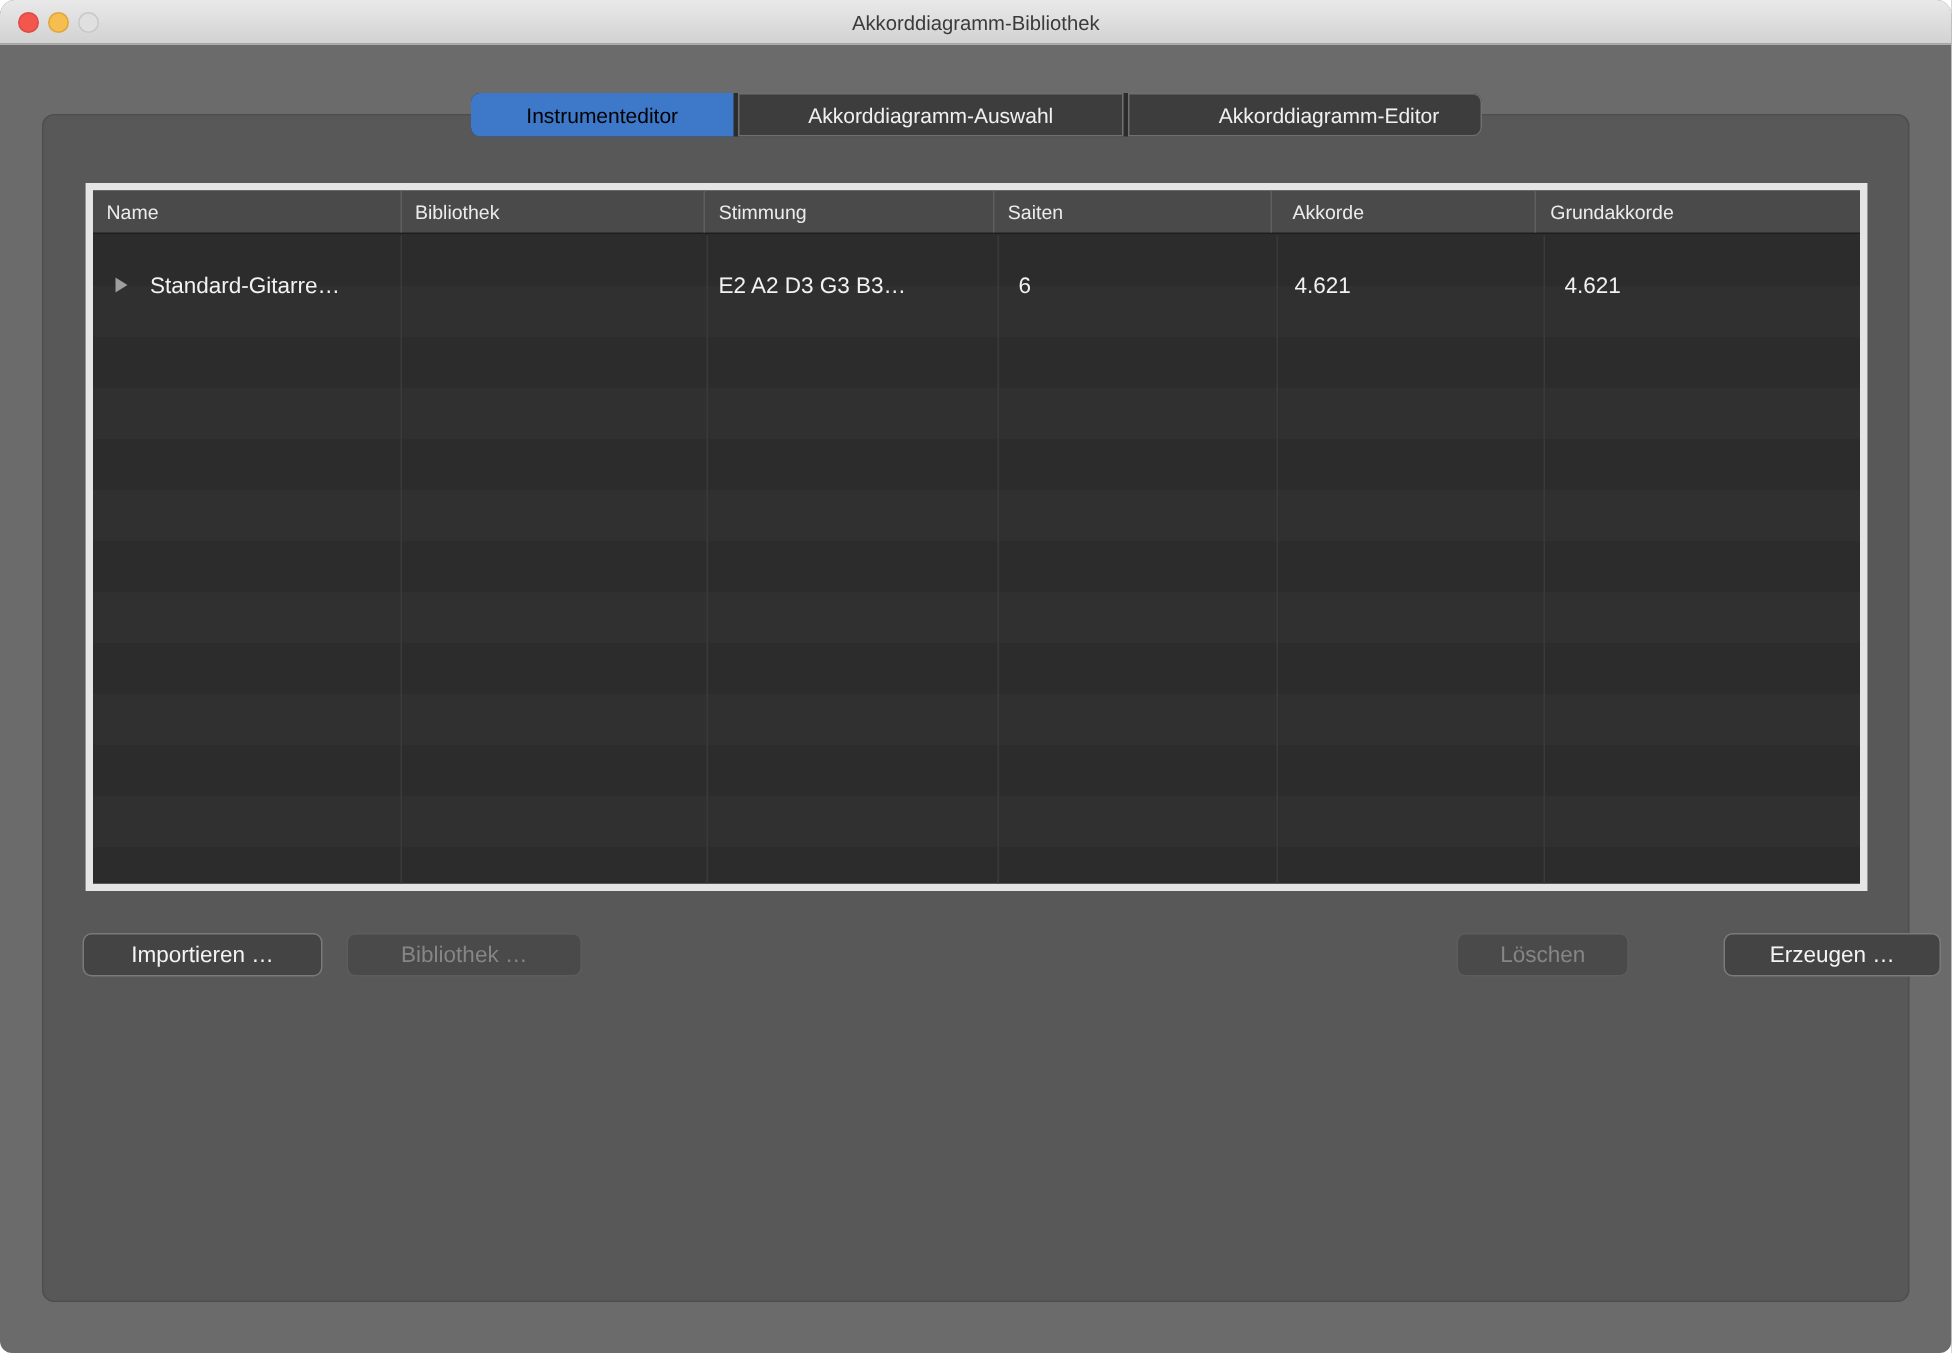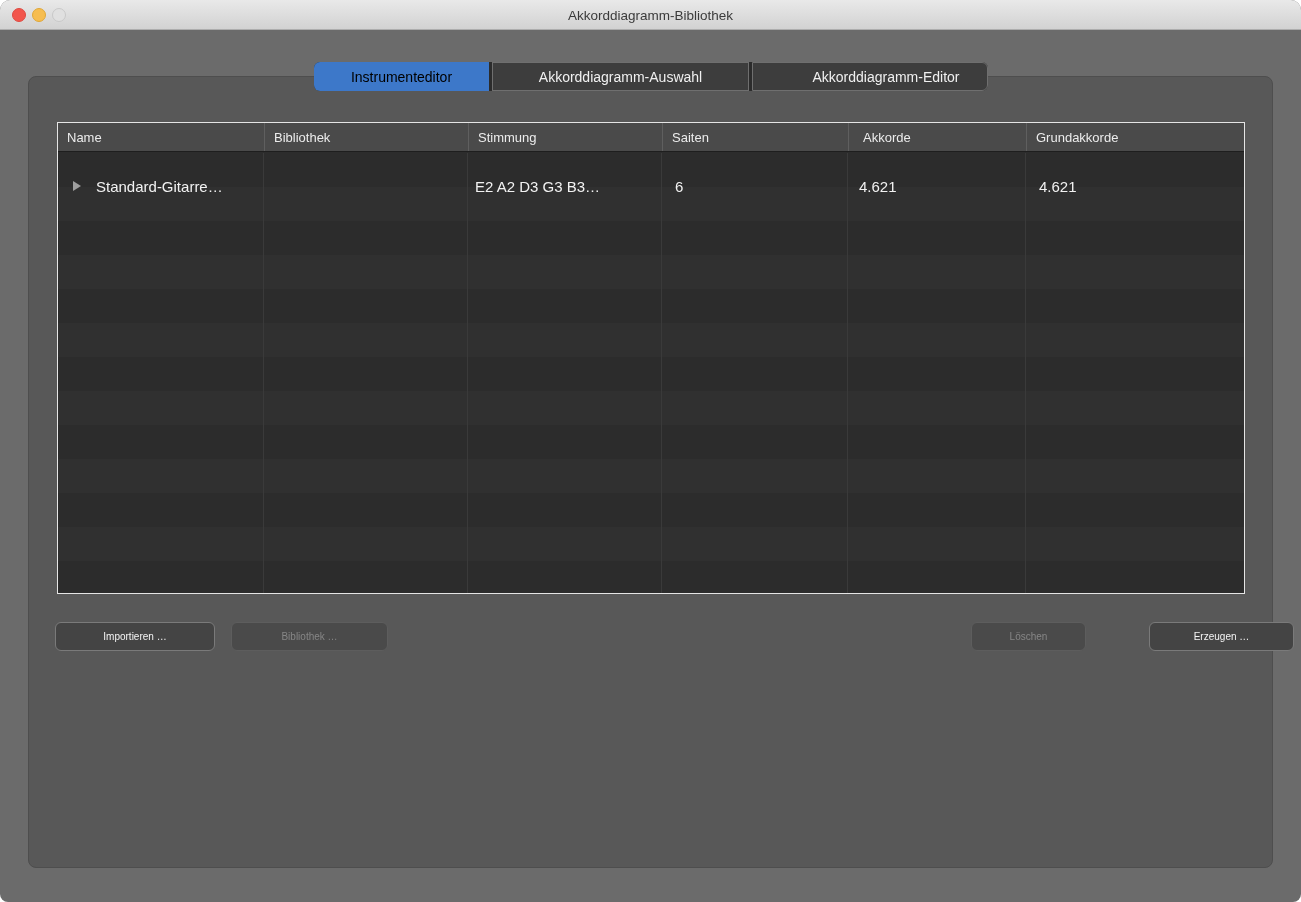--- a/index.html
+++ b/index.html
@@ -53,21 +53,21 @@
     background: #3d3d3d; border: 1px solid #6f6f6f;
   }
   .tab-last { border-radius: 0 6px 6px 0; padding-left: 32px; }
   .tab-0 { width: 175px; }
   .tab-1 { width: 257px; }
   .tab-2 { width: 236px; }
 
   
   .table {
     position: absolute; left: 57px; top: 122px; width: 1188px; height: 472px;
-    border: 1px solid #e5e5e5; background: #2c2c2c;
+    border: 5px solid #e5e5e5; background: #2c2c2c;
   }
   .thead {
     position: absolute; left: 0; top: 0; width: 100%; height: 29px;
     background: #4a4a4a; border-bottom: 1px solid #1e1e1e;
     display: flex;
   }
   .th {
     height: 100%; display: flex; align-items: center;
     padding-left: 9px; font-size: 13px; color: #ececec;
     border-left: 1px solid #5f5f5f; overflow: hidden; white-space: nowrap;
@@ -100,21 +100,21 @@
   .cell-name        { left: 38px; }
   .cell-bibliothek  { left: 214px; }
   .cell-stimmung    { left: 417px; }
   .cell-saiten      { left: 617px; }
   .cell-akkorde     { left: 801px; }
   .cell-grundakkorde{ left: 981px; }
 
   
   .btn {
     position: absolute; top: 622px; height: 29px;
-    border-radius: 6px; font-size: 10px;
+    border-radius: 6px; font-size: 15px;
     display: flex; align-items: center; justify-content: center;
     font-family: "Liberation Sans", sans-serif;
   }
   .btn-enabled  { background: #444444; border: 1px solid #7a7a7a; color: #f4f4f4; cursor: pointer; }
   .btn-disabled { background: #4a4a4a; border: 1px solid #5d5d5d; color: #868686; }
   .btn-import   { left: 55px;   width: 160px; }
   .btn-export   { left: 231px;  width: 157px; }
   .btn-delete   { left: 971px;  width: 115px; }
   .btn-create   { left: 1149px; width: 145px; }
 </style>

